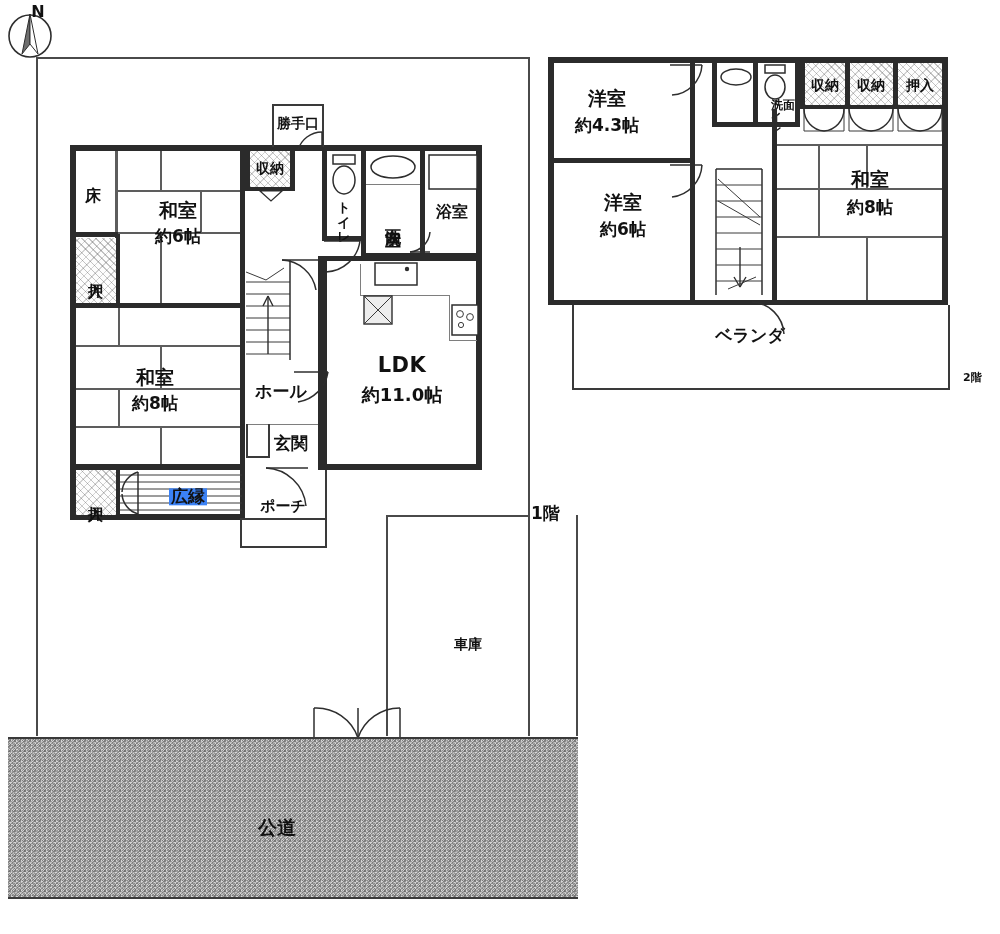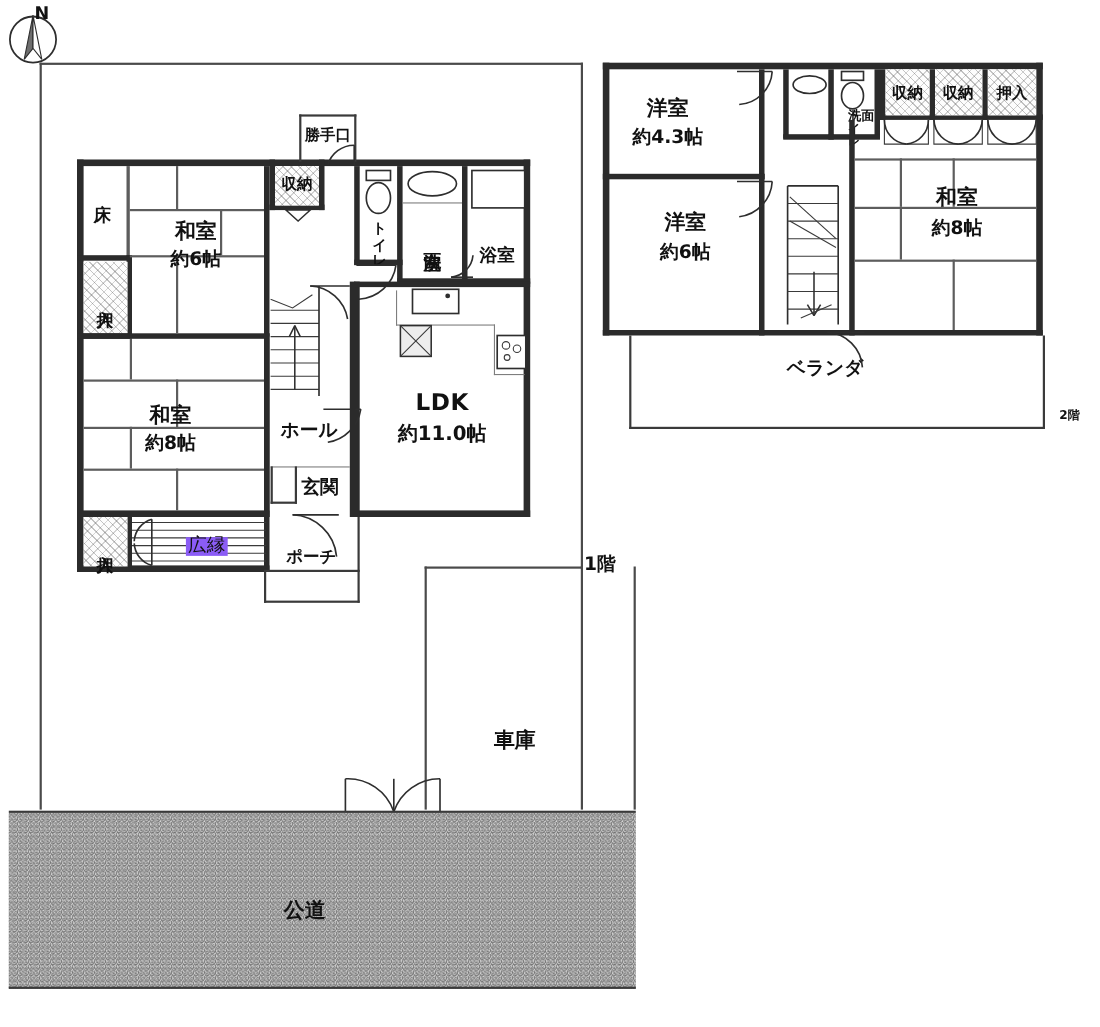--- a/index.html
+++ b/index.html
@@ -59,21 +59,21 @@
   <div class="lbl c" style="left:38px;top:12px;font-size:16px;font-weight:700;">N</div>
 
   <div class="siteline" style="left:36px;top:57px;width:494px;height:2px;"></div>
   <div class="siteline" style="left:36px;top:57px;width:2px;height:679px;"></div>
   <div class="siteline" style="left:528px;top:57px;width:2px;height:460px;"></div>
   <div class="siteline" style="left:386px;top:515px;width:144px;height:2px;"></div>
   <div class="siteline" style="left:386px;top:515px;width:2px;height:221px;"></div>
   <div class="siteline" style="left:576px;top:515px;width:2px;height:221px;"></div>
   <div class="siteline" style="left:528px;top:515px;width:2px;height:221px;"></div>
 
-  <div class="lbl c" style="left:468px;top:644px;font-size:19px;font-weight:700;margin-top:30px;">車庫</div>
+  <div class="lbl c" style="left:468px;top:644px;font-size:14px;font-weight:700;">車庫</div>
 
   <svg style="left:312px;top:706px;width:92px;height:40px;">
     <path d="M2 2 L2 32" class="st"></path>
     <path d="M46 2 L46 32" class="st"></path>
     <path d="M88 2 L88 32" class="st"></path>
     <path d="M2 2 A44 44 0 0 1 46 32" class="st"></path>
     <path d="M88 2 A44 44 0 0 0 46 32" class="st"></path>
     <path d="M2 32 L88 32" class="st2"></path>
   </svg>
 
@@ -148,21 +148,21 @@
   <svg style="left:366px;top:154px;width:54px;height:28px;">
     <ellipse cx="27" cy="13" rx="22" ry="11" class="stf"></ellipse>
   </svg>
   <div class="hair" style="left:366px;top:184px;width:54px;height:1px;"></div>
   <div class="vlbl" style="left:393px;top:217px;font-size:16px;font-weight:700;">洗面室</div>
 
   <div class="wall" style="left:420px;top:253px;width:62px;height:5px;"></div>
   <svg style="left:428px;top:154px;width:50px;height:38px;">
     <rect x="1" y="1" width="48" height="34" class="stf"></rect>
   </svg>
-  <div class="lbl c" style="left:452px;top:232px;font-size:16px;font-weight:700;">浴室</div>
+  <div class="lbl c" style="left:452px;top:212px;font-size:16px;font-weight:700;">浴室</div>
   <svg style="left:408px;top:228px;width:24px;height:26px;">
     <path d="M2 24 L22 24" class="st"></path>
     <path d="M2 24 A22 22 0 0 0 22 4" class="st"></path>
   </svg>
 
   <div class="wall" style="left:322px;top:256px;width:5px;height:214px;"></div>
   <div class="wall" style="left:322px;top:256px;width:160px;height:5px;"></div>
   <svg style="left:374px;top:262px;width:44px;height:26px;">
     <rect x="1" y="1" width="42" height="22" class="stf"></rect>
     <circle cx="33" cy="7" r="2.2" fill="#2e2e2e"></circle>
@@ -221,21 +221,21 @@
 
   <div class="wall" style="left:115px;top:470px;width:5px;height:50px;"></div>
   <div class="hatch" style="left:76px;top:470px;width:40px;height:45px;"></div>
   <div class="vlbl" style="left:95px;top:494px;font-size:15px;font-weight:700;">押入</div>
   <svg style="left:120px;top:470px;width:122px;height:48px;">
     <path d="M0 5 L122 5 M0 12 L122 12 M0 19 L122 19 M0 26 L122 26 M0 33 L122 33 M0 40 L122 40" class="st2"></path>
     <path d="M18 2 A22 22 0 0 0 2 22" class="st"></path>
     <path d="M18 44 A22 22 0 0 1 2 24" class="st"></path>
     <path d="M18 2 L18 44" class="st"></path>
   </svg>
-  <div class="lbl c" style="left:188px;top:497px;font-size:17px;font-weight:400;background:#8b5cf6;padding:0 2px;">広縁</div>
+  <div class="lbl c" style="left:188px;top:497px;font-size:17px;font-weight:700;background:#3b82f6;padding:0 2px;">広縁</div>
 
   <div class="wallthin" style="left:325px;top:470px;width:2px;height:50px;"></div>
   <div class="wallthin" style="left:240px;top:518px;width:87px;height:2px;"></div>
   <div class="wallthin" style="left:240px;top:520px;width:2px;height:28px;"></div>
   <div class="wallthin" style="left:325px;top:520px;width:2px;height:28px;"></div>
   <div class="wallthin" style="left:240px;top:546px;width:87px;height:2px;"></div>
   <svg style="left:262px;top:466px;width:50px;height:42px;">
     <path d="M4 2 L46 2" class="st"></path>
     <path d="M4 2 A42 42 0 0 1 44 40" class="st"></path>
   </svg>

